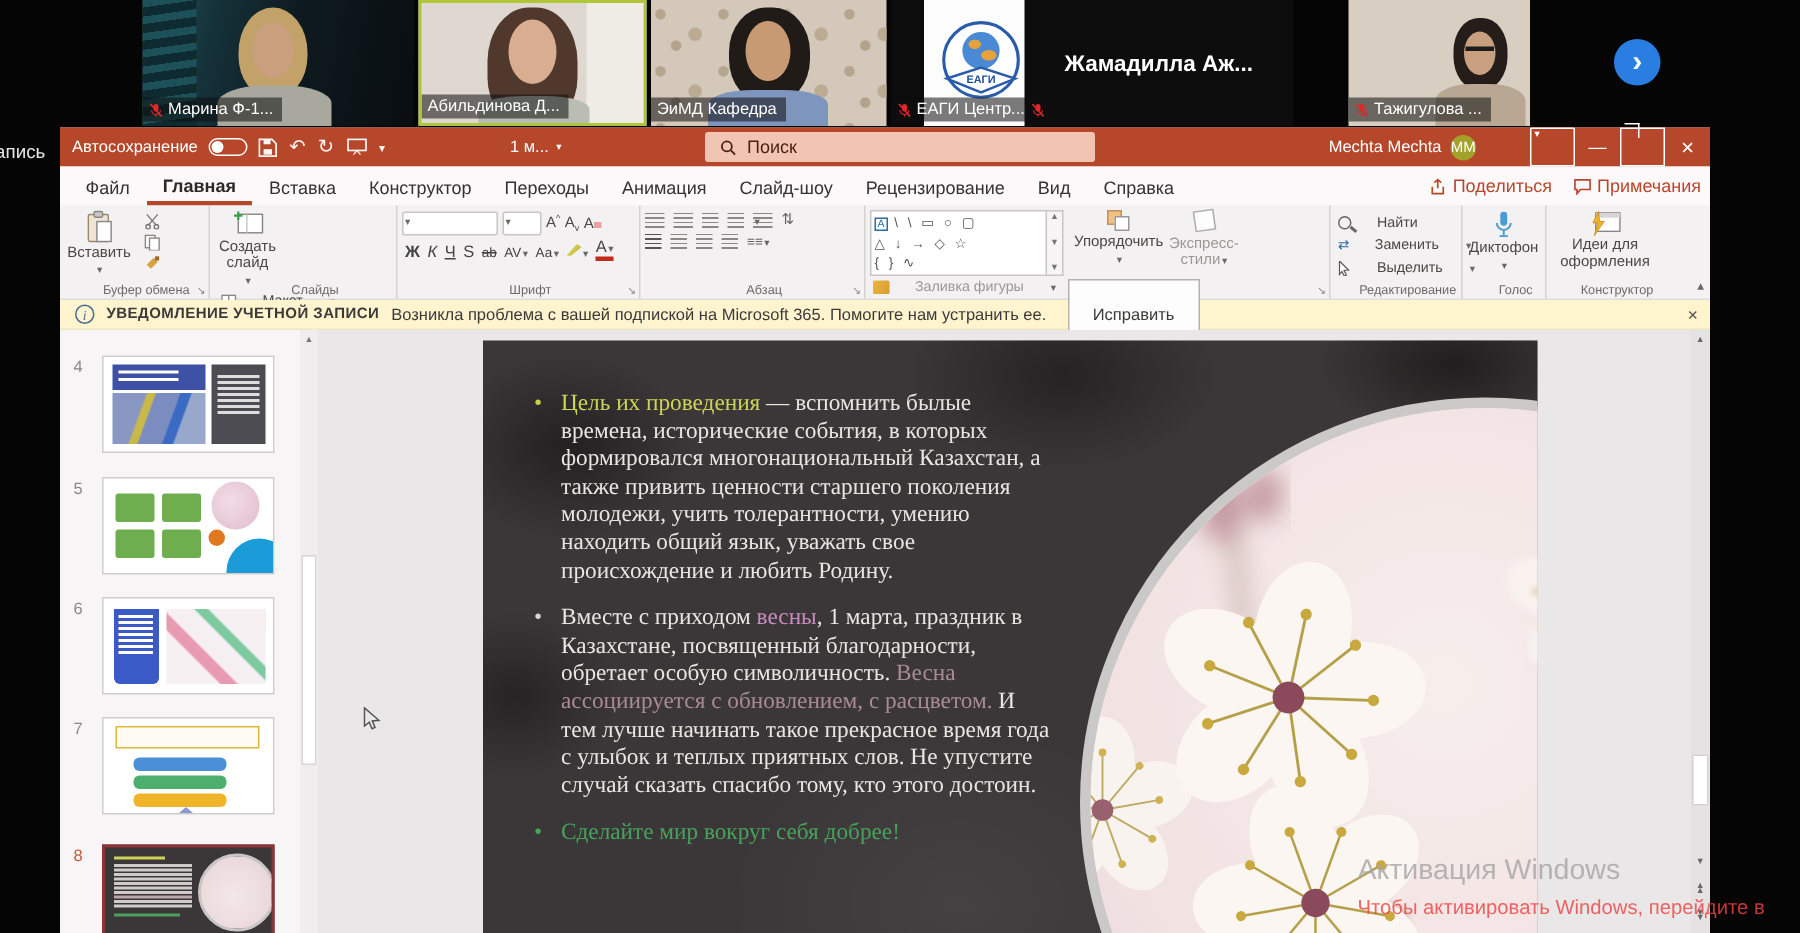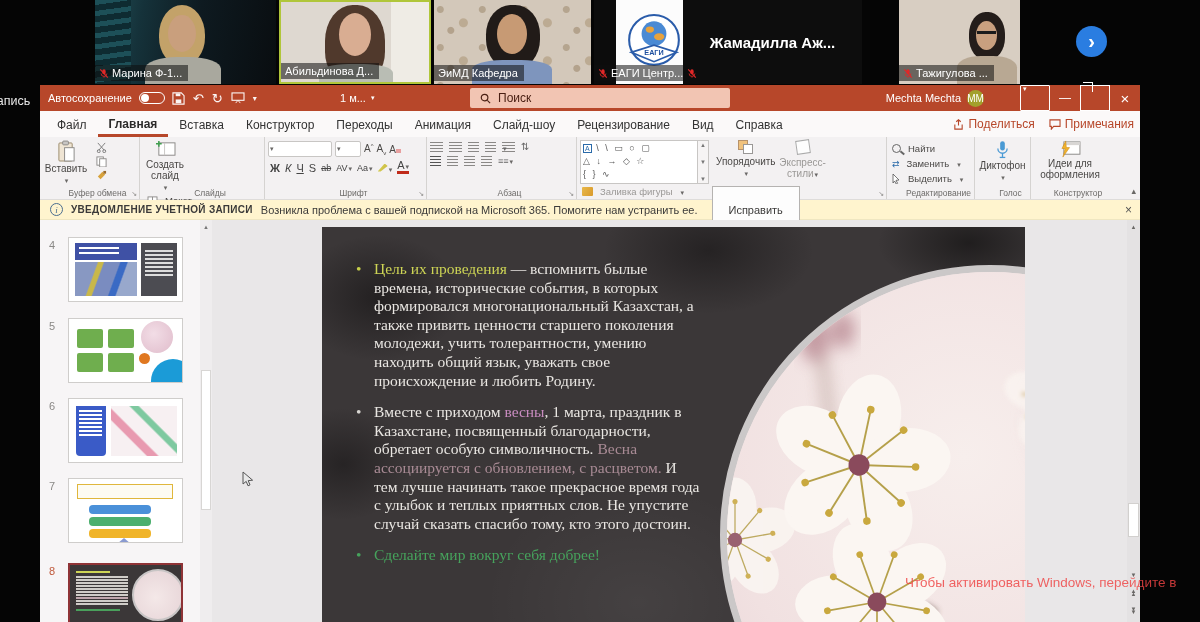--- a/index.html
+++ b/index.html
@@ -60,21 +60,21 @@
 .tab.active{color:#2b2a29;font-weight:bold;border-bottom:3px solid #b7472a}
 .tabacts{position:absolute;right:6px;top:0;height:26px;display:flex;align-items:center;gap:14px;color:#b7472a;font-size:12px}
 .tabacts>div{display:flex;align-items:center;gap:4px;cursor:pointer}
 
 .ribbon{position:relative;height:63px;background:#f3f1f2;display:flex;border-bottom:1px solid #dedcda;font-size:10px;color:#4a4846}
 .grp{position:relative;height:100%;border-right:1px solid #d5d3d1;padding:3px 3px 13px;flex:0 0 auto}
 .glabel{position:absolute;bottom:1px;left:16px;right:0;text-align:center;font-size:8.5px;color:#6d6b69}
 .launch{position:absolute;right:2px;bottom:1px;font-size:7px;color:#8a8886;cursor:pointer}
 .bigbtn{display:inline-flex;flex-direction:column;align-items:center;justify-content:flex-start;text-align:center;font-size:10px;line-height:11px;cursor:pointer;vertical-align:top}
 .smcol{display:inline-flex;flex-direction:column;gap:3px;vertical-align:top;margin-left:4px;margin-top:2px}
-.smb{display:flex;align-items:center;gap:7px;font-size:9.5px;cursor:pointer;white-space:nowrap}
+.smb{display:flex;align-items:center;gap:17px;font-size:9.5px;cursor:pointer;white-space:nowrap}
 .chev:after{content:"▾";font-size:7px;color:#6a6866;margin-left:1px}
 .ic{display:inline-block}
 .lns{width:13px;height:10px;background:repeating-linear-gradient(#8a8886 0 1px,transparent 1px 3px)}
 .lns.c{width:11px}
 .fbox{height:16px;background:#fff;border:1px solid #c8c6c4;border-radius:2px}
 .fontrow{display:flex;align-items:center;gap:3px;margin:1px 0 4px}
 .btnrow{display:flex;align-items:center;gap:5px;font-size:11px;color:#444;padding-left:2px}
 .btnrow b{font-weight:bold}.btnrow i{font-style:italic}
 .shapesbox{width:118px;height:44px;background:#fff;border:1px solid #c8c6c4;display:inline-block;padding:1px 2px;font-size:9px;color:#555;line-height:13px;letter-spacing:2px;vertical-align:top;overflow:hidden}
 .shsc{display:inline-flex;flex-direction:column;width:11px;vertical-align:top;height:44px;justify-content:space-between;padding:1px 0;font-size:6px;color:#777;text-align:center;border:1px solid #c8c6c4;border-left:none;background:#f6f4f4}
@@ -665,19 +665,20 @@
           <span class="vthumb"></span>
           <span class="sbtn" style="top:348px">▼</span>
           <span class="sbtn dbl" style="top:366px">▲<br>▲</span>
           <span class="sbtn dbl" style="top:384px">▼<br>▼</span>
         </div>
       </div>
     </div>
   </div>
 
   <div class="wm">
+    <div class="l1">Активация Windows</div>
     <div class="l2">Чтобы активировать Windows, перейдите в</div>
   </div>
 
   <svg class="cursor" width="12" height="17" viewBox="0 0 12 17">
     <path d="M1 1l0 12 3.2-2.6 1.8 4.4 2-.9-1.8-4.3 4.4-.4z" fill="#e9e9e9" stroke="#555" stroke-width="1"></path>
   </svg>
 </div>
 
 </body></html>

